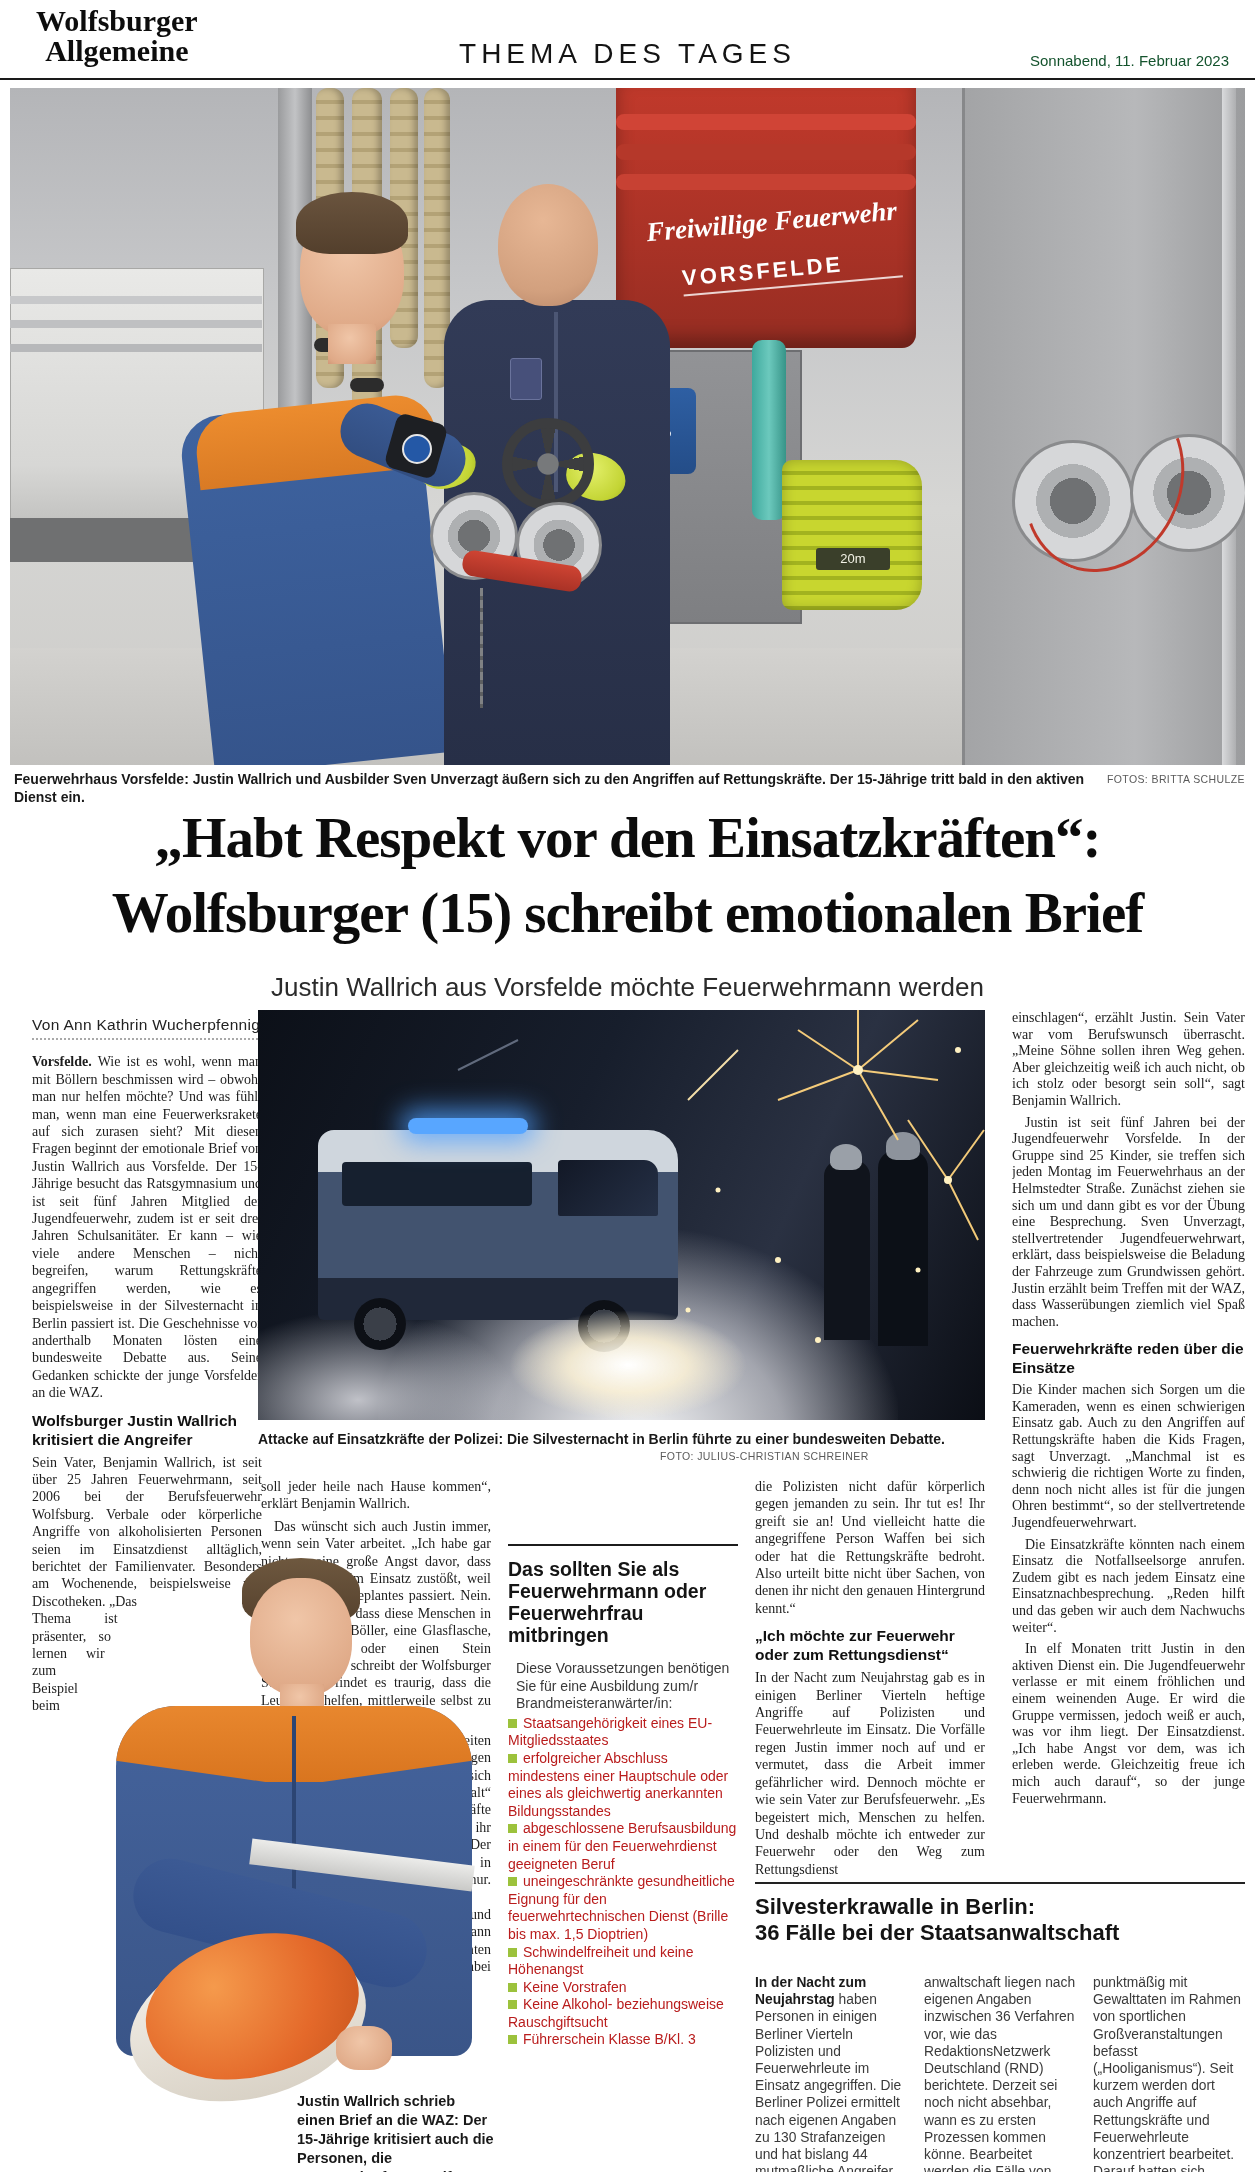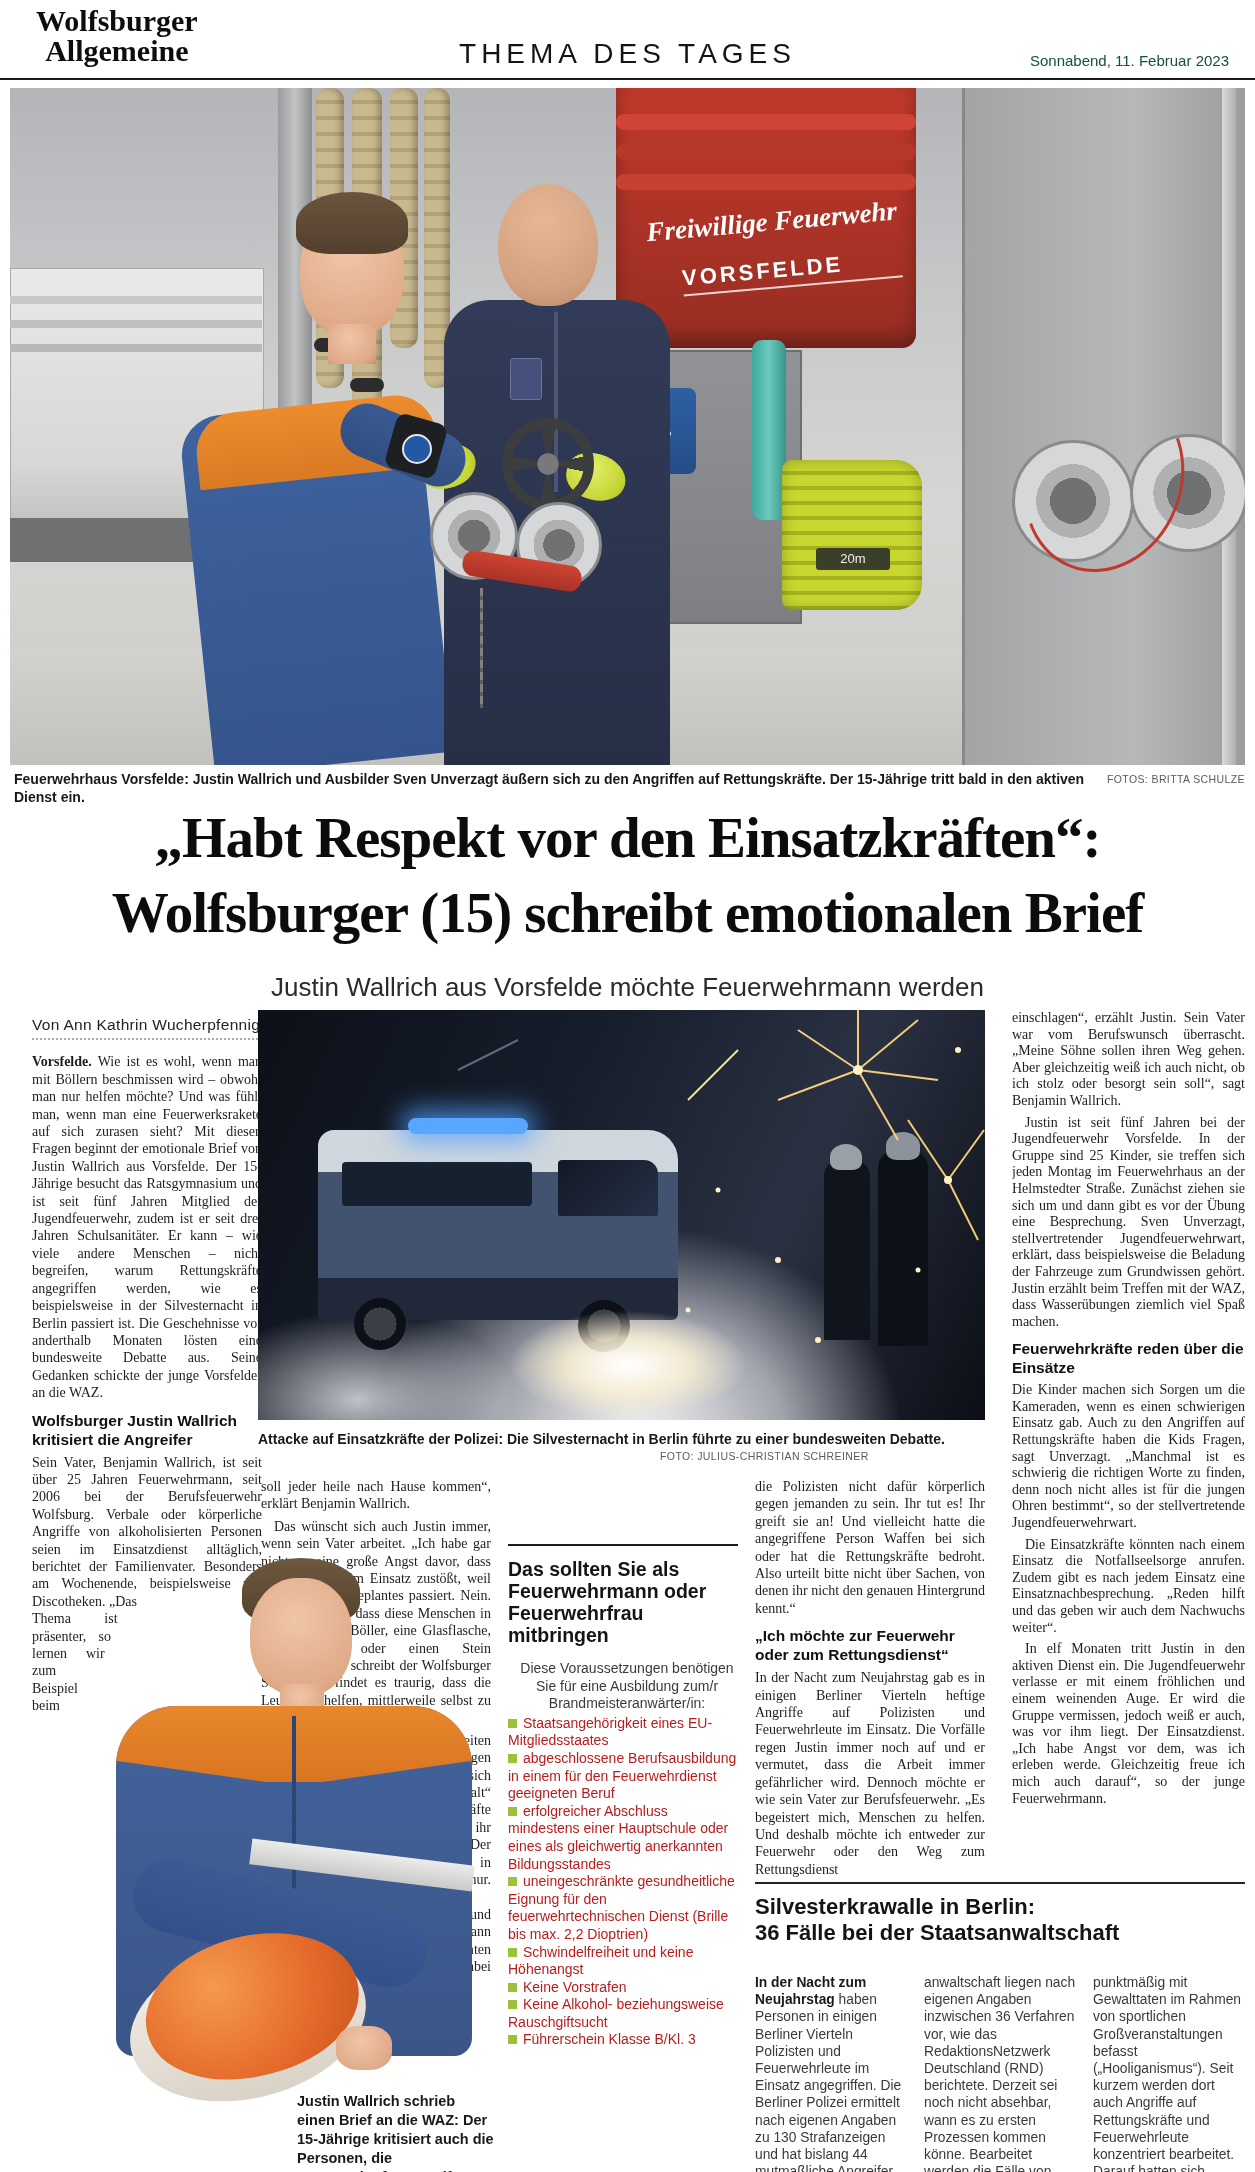--- a/index.html
+++ b/index.html
@@ -52,21 +52,21 @@
   .lead-label{font-weight:700;}
   .spacer-col1{float:right;width:230px;height:590px;
        shape-outside:polygon(40% 0%,100% 0%,100% 100%,0% 100%,0% 42%);}
   .spacer-col2{float:left;width:138px;height:250px;
        shape-outside:polygon(0% 0%,18% 0%,70% 40%,100% 78%,100% 100%,0% 100%);}
 
   
   #infobox{margin-top:66px;border-top:2px solid #1c1c1c;padding-top:12px;
        font-family:"Liberation Sans",sans-serif;text-align:left;}
   #infobox .ib-title{font-weight:700;font-size:19.5px;line-height:22px;color:#141414;margin:0 0 14px 0;}
-  #infobox .ib-intro{font-size:14px;line-height:17.6px;color:#3a3a3a;margin:0 0 2px 8px;text-align:center;}
+  #infobox .ib-intro{font-size:14px;line-height:17.6px;color:#3a3a3a;margin:0 0 2px 8px;}
   .ib-item{font-size:14px;line-height:17.6px;color:#b91c1c;}
   .ib-sq{display:inline-block;width:9px;height:9px;background:#9cc23c;margin-right:6px;}
 
   
   #bottom-section{left:755px;top:1882px;width:490px;font-family:"Liberation Sans",sans-serif;}
   #bottom-rule{border-top:2px solid #222;}
   .bs-title{font-weight:700;font-size:22px;line-height:26px;color:#141414;margin:10px 0 28px 0;}
   .bs-cols{display:flex;gap:17px;}
   .bs-col{width:152px;font-size:13.8px;line-height:17.2px;color:#3a3a3a;text-align:left;}
   .bs-bold{font-weight:700;color:#1a1a1a;}
@@ -233,23 +233,23 @@
     <p class="indent gap">In seinem Brief, der fast zwei Seiten lang ist, kritisiert er die Schaulustigen bei Unfällen und die Menschen, die sich über die sogenannte „Polizeigewalt“ aufregen. „Die Feuerwehrkräfte riskieren ihr Leben im Einsatz, und ihr macht es ihnen schwerer. Der Rettungsdienst möchte Menschen in Notsituationen helfen, aber ihr gafft nur. Polizisten werden</p>
     <div class="spacer-col2"></div>
     <p>geschlagen, getreten und beworfen. Und wenn sich dann einer wehrt, sind die Beamten wieder die Idioten. Dabei entscheiden sich</p>
   </div>
 
   <div class="col" id="col3">
     <div id="infobox">
       <div class="ib-title">Das sollten Sie als Feuerwehrmann oder Feuerwehrfrau mitbringen</div>
       <div class="ib-intro">Diese Voraussetzungen benötigen Sie für eine Ausbildung zum/r Brandmeisteranwärter/in:</div>
       <div class="ib-item"><span class="ib-sq"></span><span>Staatsangehörigkeit eines EU-Mitgliedsstaates</span></div>
+      <div class="ib-item"><span class="ib-sq"></span><span>erfolgreicher Abschluss mindestens einer Hauptschule oder eines als gleichwertig anerkannten Bildungsstandes</span></div>
       <div class="ib-item"><span class="ib-sq"></span><span>abgeschlossene Berufsausbildung in einem für den Feuerwehrdienst geeigneten Beruf</span></div>
-      <div class="ib-item"><span class="ib-sq"></span><span>erfolgreicher Abschluss mindestens einer Hauptschule oder eines als gleichwertig anerkannten Bildungsstandes</span></div>
-      <div class="ib-item"><span class="ib-sq"></span><span>uneingeschränkte gesundheitliche Eignung für den feuerwehrtechnischen Dienst (Brille bis max. 2,2 Dioptrien)</span></div>
+      <div class="ib-item"><span class="ib-sq"></span><span>uneingeschränkte gesundheitliche Eignung für den feuerwehrtechnischen Dienst (Brille bis max. 1,5 Dioptrien)</span></div>
       <div class="ib-item"><span class="ib-sq"></span><span>Schwindelfreiheit und keine Höhenangst</span></div>
       <div class="ib-item"><span class="ib-sq"></span><span>Keine Vorstrafen</span></div>
       <div class="ib-item"><span class="ib-sq"></span><span>Keine Alkohol- beziehungsweise Rauschgiftsucht</span></div>
       <div class="ib-item"><span class="ib-sq"></span><span>Führerschein Klasse B/Kl. 3</span></div>
     </div>
   </div>
 
   <div class="col" id="col4">
     <p>die Polizisten nicht dafür körperlich gegen jemanden zu sein. Ihr tut es! Ihr greift sie an! Und vielleicht hatte die angegriffene Person Waffen bei sich oder hat die Rettungskräfte bedroht. Also urteilt bitte nicht über Sachen, von denen ihr nicht den genauen Hintergrund kennt.“</p>
     <div class="body-subhead">„Ich möchte zur Feuerwehr oder zum Rettungsdienst“</div>

